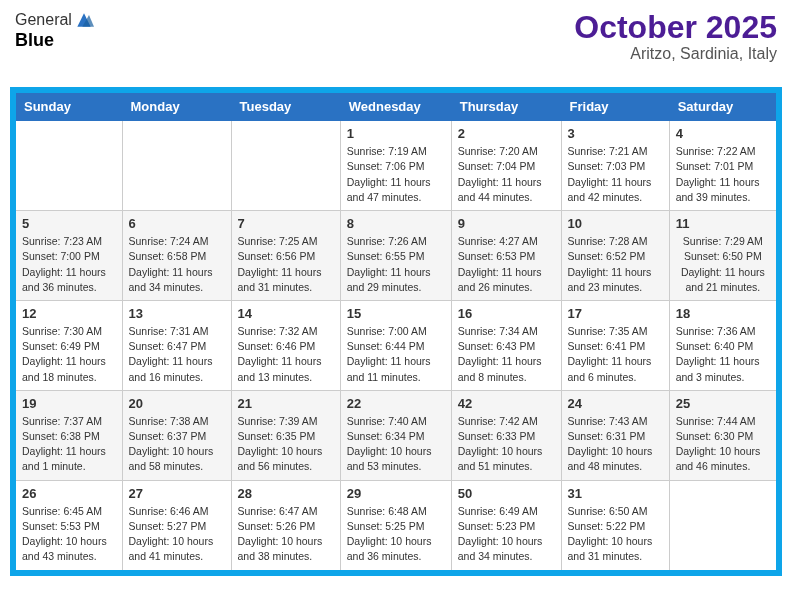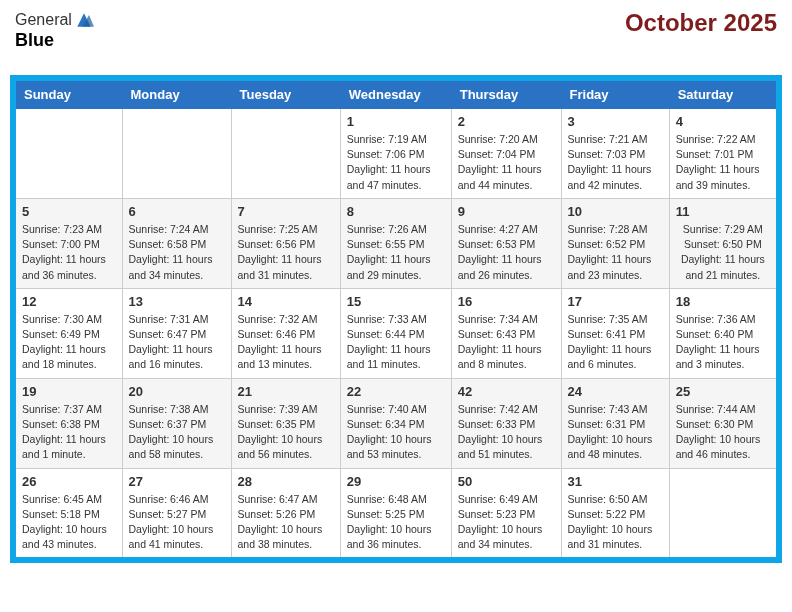--- a/index.html
+++ b/index.html
@@ -25,23 +25,23 @@
     .logo-blue { color: #1a6ec1; }
     .logo-icon {
       width: 20px;
       height: 20px;
       margin-left: 2px;
     }
     .title-block {
       text-align: right;
     }
     .month-title {
-      font-size: 24px;
+      font-size: 32px;
       font-weight: bold;
-      color: #7f1d1d;
+      color: #4c1d95;
       line-height: 1.1;
       text-align: right;
     }
     .location-title {
       font-size: 16px;
       color: #555;
     }
     .calendar {
       width: 100%;
       border-collapse: collapse;
@@ -95,20 +95,21 @@
         <svg class="logo-icon" viewBox="0 0 24 20">
           <polygon points="4,18 12,2 20,18" fill="#2a72c3"></polygon>
           <polygon points="10,18 18,4 24,18" fill="#1a5fa0" opacity="0.7"></polygon>
         </svg>
       </div>
       <div class="logo-blue" style="font-size:18px; font-weight:bold; color:#000000;">Blue</div>
     </div>
   </div>
   <div class="title-block">
     <div class="month-title">October 2025</div>
+    <div class="location-title">Aritzo, Sardinia, Italy</div>
   </div>
 </div>
 
 <table class="calendar">
   <thead>
     <tr>
     <th>Sunday</th>
         <th>Monday</th>
         <th>Tuesday</th>
         <th>Wednesday</th>
@@ -205,21 +206,21 @@
 Daylight: 11 hours and 16 minutes.</div>
         </td>
         <td>
           <span class="day-num">14</span>
           <div class="day-info" style="white-space: pre-line;">Sunrise: 7:32 AM
 Sunset: 6:46 PM
 Daylight: 11 hours and 13 minutes.</div>
         </td>
         <td>
           <span class="day-num">15</span>
-          <div class="day-info" style="white-space: pre-line;">Sunrise: 7:33 AM
+          <div class="day-info" style="white-space: pre-line;">Sunrise: 7:00 AM
 Sunset: 6:44 PM
 Daylight: 11 hours and 11 minutes.</div>
         </td>
         <td>
           <span class="day-num">16</span>
           <div class="day-info" style="white-space: pre-line;">Sunrise: 7:34 AM
 Sunset: 6:43 PM
 Daylight: 11 hours and 8 minutes.</div>
         </td>
         <td>
@@ -276,21 +277,21 @@
           <span class="day-num">25</span>
           <div class="day-info" style="white-space: pre-line;">Sunrise: 7:44 AM
 Sunset: 6:30 PM
 Daylight: 10 hours and 46 minutes.</div>
         </td>
       </tr>
       <tr>
         <td>
           <span class="day-num">26</span>
           <div class="day-info" style="white-space: pre-line;">Sunrise: 6:45 AM
-Sunset: 5:18 PM
+Sunset: 5:53 PM
 Daylight: 10 hours and 43 minutes.</div>
         </td>
         <td>
           <span class="day-num">27</span>
           <div class="day-info" style="white-space: pre-line;">Sunrise: 6:46 AM
 Sunset: 5:27 PM
 Daylight: 10 hours and 41 minutes.</div>
         </td>
         <td>
           <span class="day-num">28</span>

